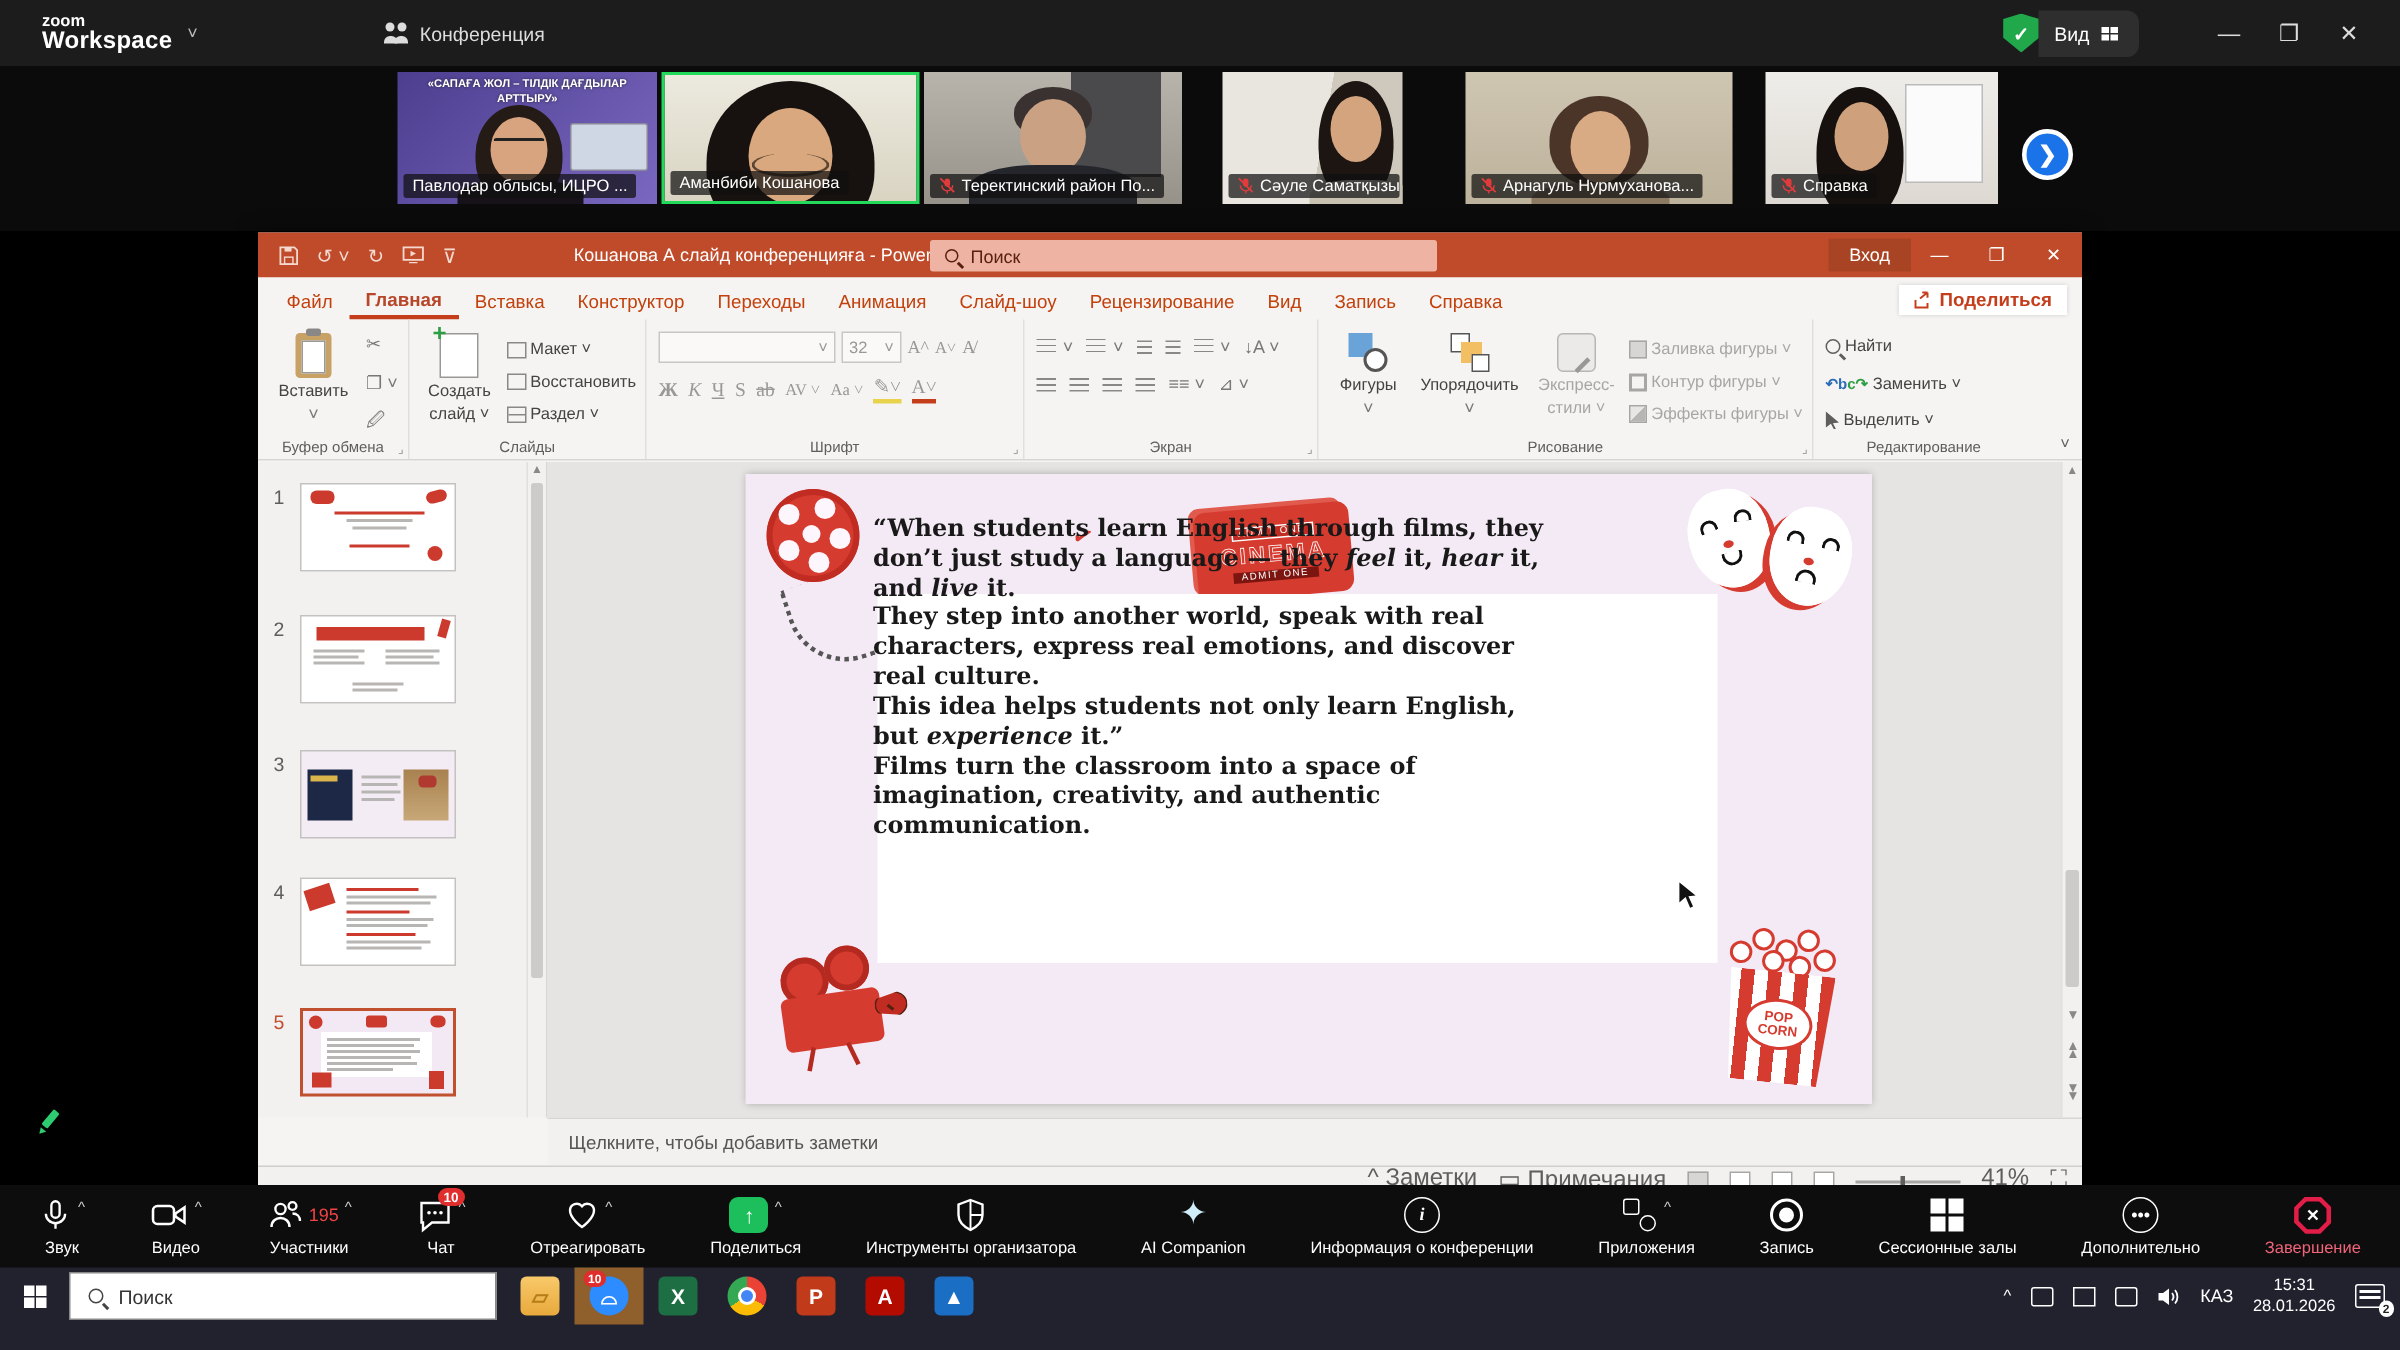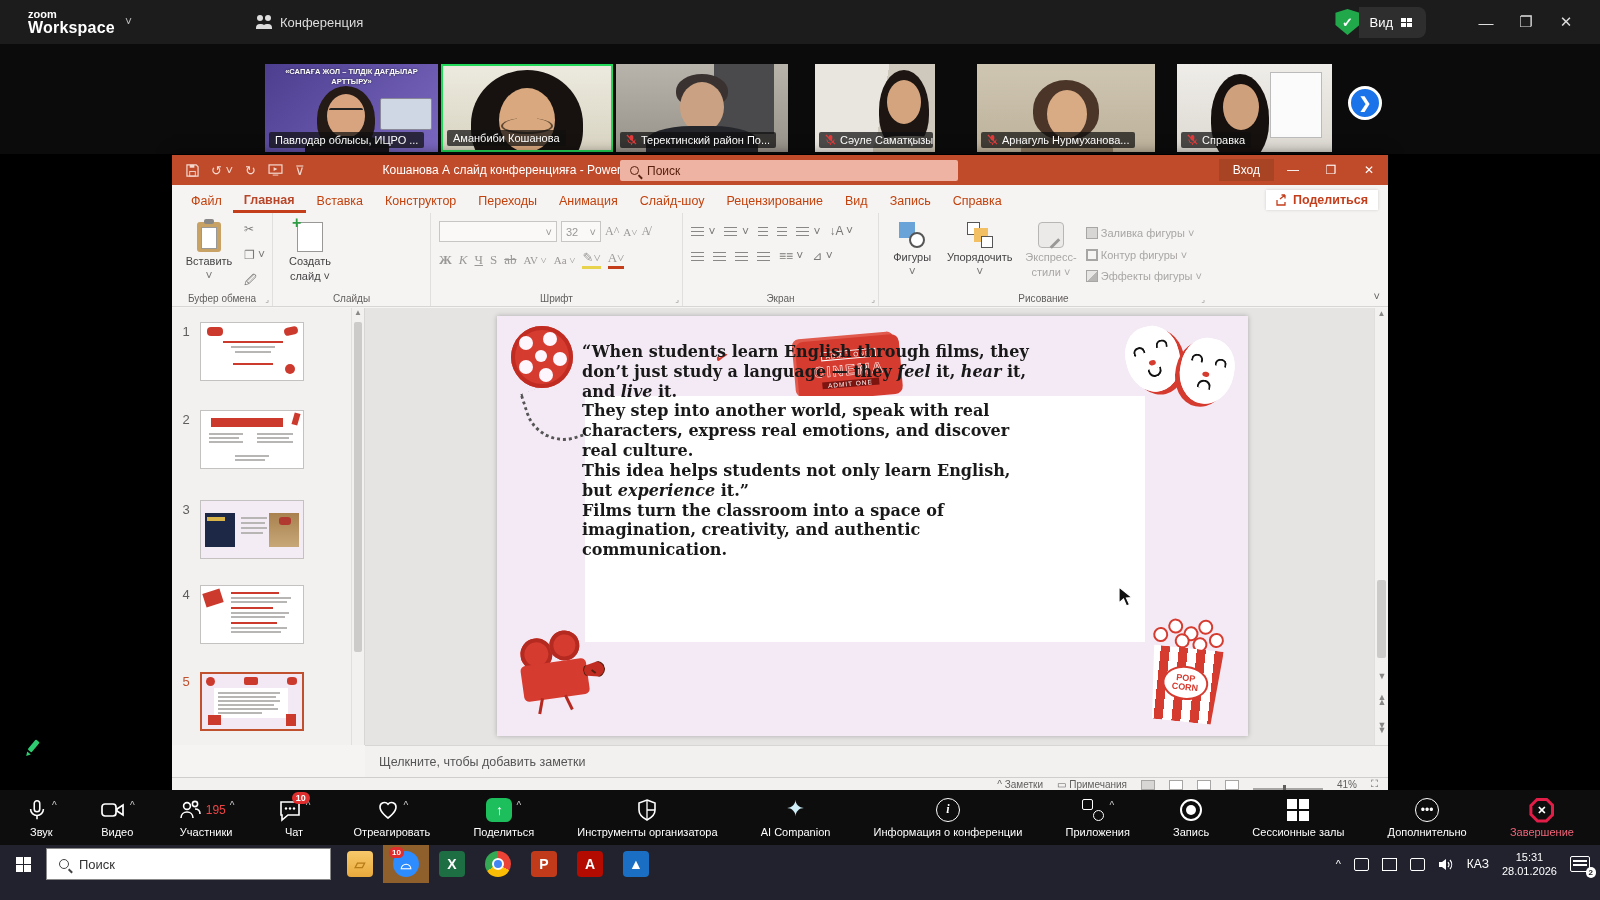--- a/index.html
+++ b/index.html
@@ -25,21 +25,21 @@
   .dots-btn{width:24px;height:24px;border:1px solid #777;border-radius:50%;display:flex;align-items:center;justify-content:center;color:#ddd;font-size:12px;margin-left:10px}
   .top-right{margin-left:auto;display:flex;align-items:center;margin-right:14px}
   .shield{width:24px;height:26px;background:#21a84b;clip-path:polygon(50% 0,100% 14%,100% 62%,50% 100%,0 62%,0 14%);display:flex;align-items:center;justify-content:center;color:#fff;font-size:13px;font-weight:bold}
   .view-pill{display:flex;align-items:center;gap:8px;background:#2e2e2e;border-radius:0 8px 8px 0;padding:8px 14px 8px 10px;font-size:13px;color:#fff;margin-right:40px}
   .grid-ico{display:inline-grid;grid-template-columns:5px 5px;gap:1px}
   .grid-ico i{width:5px;height:4px;background:#fff;display:block}
   .winbtn{color:#ddd;font-size:15px;width:40px;text-align:center}
 
   
   .strip{position:absolute;left:0;top:44px;width:1600px;height:110px;background:#0b0b0b}
-  .tile{position:absolute;top:20px;height:88px;overflow:hidden;background:#333}
+  .tile{position:absolute;top:4px;height:88px;overflow:hidden;background:#333}
   .hair{position:absolute;border-radius:50% 50% 44% 44%;background:#221a18}
   .face{position:absolute;border-radius:50%;background:#d8a47f}
   .torso{position:absolute;border-radius:40% 40% 0 0}
   .name-pill{position:absolute;left:4px;bottom:4px;background:rgba(15,15,15,.72);color:#fff;font-size:11px;padding:2px 6px;border-radius:2px;display:flex;align-items:center;gap:4px;white-space:nowrap;max-width:95%;overflow:hidden}
   .mutedmic{width:11px;height:12px;flex:0 0 auto}
   .banner{position:absolute;top:3px;left:0;right:0;text-align:center;color:#fff;font-size:7.5px;font-weight:bold;line-height:1.35;text-shadow:0 0 2px #223}
   .next-btn{position:absolute;left:1348px;top:42px;width:34px;height:34px;border-radius:50%;background:#1a73e8;border:3px solid #fff;display:flex;align-items:center;justify-content:center;color:#fff;font-size:15px;font-weight:bold}
 
   
   .ppt{position:absolute;left:172px;top:155px;width:1216px;height:635px;background:#f6f4f3;box-shadow:0 0 14px rgba(0,0,0,.6)}
@@ -141,21 +141,21 @@
   .camera .leg1,.camera .leg2{position:absolute;top:60px;width:3px;height:16px;background:#b52a20}
   .camera .leg1{left:14px;transform:rotate(18deg)}
   .camera .leg2{left:42px;transform:rotate(-18deg)}
   .popcorn{position:absolute;right:18px;bottom:14px;width:86px;height:110px;transform:rotate(6deg)}
   .bucket{position:absolute;left:8px;bottom:0;width:70px;height:74px;clip-path:polygon(8% 0,92% 0,100% 100%,0 100%);background:repeating-linear-gradient(90deg,#d63b30 0 9px,#fff 9px 18px);transform:scaleY(-1) scaleX(-1)}
   .bucket-label{position:absolute;left:20px;bottom:22px;width:46px;height:34px;background:#fff;border-radius:50%;border:2px solid #d63b30;display:flex;flex-direction:column;align-items:center;justify-content:center;color:#d63b30;font-size:9px;font-weight:bold;line-height:1}
   .kernels{position:absolute;left:4px;top:6px;width:78px;height:34px}
   .kernels i{position:absolute;width:15px;height:15px;background:#fff;border:2px solid #d63b30;border-radius:50%}
   .squiggle{position:absolute;left:218px;top:32px;color:#d63b30;font-size:16px;font-weight:bold;transform:rotate(18deg)}
   .notesbar{position:absolute;left:193px;right:0;bottom:13px;height:32px;background:#f2f1f0;border-top:1px solid #d8d6d4;display:flex;align-items:center;padding-left:14px;font-size:12.5px;color:#555}
-  .statusbar{position:absolute;left:0;right:0;bottom:0;height:13px;background:#f2f1f0;border-top:1px solid #d0cecc;display:flex;align-items:flex-end;justify-content:flex-end;gap:14px;font-size:10px;color:#605e5c;padding:4px 10px 0 0;overflow:hidden}
+  .statusbar{position:absolute;left:0;right:0;bottom:0;height:13px;background:#f2f1f0;border-top:1px solid #d0cecc;display:flex;align-items:center;justify-content:flex-end;gap:14px;font-size:16px;color:#605e5c;padding:4px 10px 0 0;overflow:hidden}
   .vbtn{width:14px;height:10px;border:1px solid #a8a6a4;display:inline-block;background:#fff}
   .vbtn.on{background:#d8d6d4}
   .zslider{width:70px;height:2px;background:#a8a6a4;position:relative;margin-top:4px}
   .zslider::after{content:"";position:absolute;left:30px;top:-3px;width:3px;height:8px;background:#605e5c}
 
   
   .pencil{position:absolute;left:20px;top:735px;width:26px;height:26px;display:flex;align-items:center;justify-content:center}
 
   
   .ztoolbar{position:absolute;left:0;top:790px;width:1600px;height:55px;background:#0d0d0d;display:flex;align-items:center;justify-content:space-between;padding:0 26px}
@@ -394,20 +394,34 @@
       <span class="glabel">Буфер обмена</span>
       <span class="glauncher">⌟</span>
     </div>
 
     <div class="rgroup" style="width:158px">
       <div class="bigbtn">
         <span class="newslide"></span>
         <span>Создать</span>
         <span>слайд ˅</span>
       </div>
+      <div class="smallcol" style="align-items:flex-start">
+        <span class="srow">
+            <span class="mini-ico"></span>
+            <span>Макет ˅</span>
+          </span>
+        <span class="srow">
+            <span class="mini-ico"></span>
+            <span>Восстановить</span>
+          </span>
+        <span class="srow">
+            <span class="mini-ico split"></span>
+            <span>Раздел ˅</span>
+          </span>
+      </div>
       <span class="glabel">Слайды</span>
     </div>
 
     <div class="rgroup" style="width:252px;flex-direction:column;gap:8px;padding-top:8px">
       <div style="display:flex;gap:4px;align-items:center">
         <span class="combo" style="width:118px">
             <span></span>
             <span>˅</span>
           </span>
         <span class="combo" style="width:40px">
@@ -488,20 +502,35 @@
           </span>
         <span class="srow dis">
             <span class="d-ico eff-ico"></span>
             <span>Эффекты фигуры ˅</span>
           </span>
       </div>
       <span class="glabel">Рисование</span>
       <span class="glauncher">⌟</span>
     </div>
 
+    <div class="rgroup" style="width:148px;flex-direction:column;gap:5px;padding-top:8px">
+      <span class="srow">
+          <span class="magnifier"></span>
+          <span>Найти</span>
+        </span>
+      <span class="srow">
+          <span class="repl-ico"><span class="b">↶b</span><span class="c">c↷</span></span>
+          <span>Заменить ˅</span>
+        </span>
+      <span class="srow">
+          <span class="cursor-ico"></span>
+          <span>Выделить ˅</span>
+        </span>
+      <span class="glabel">Редактирование</span>
+    </div>
     <span class="collapse-chev">˅</span>
   </div>
 
   <div class="ppt-body">
     <div class="slidepanel">
 
       <div class="thumb-row" style="top:14px">
         <span class="tnum">1</span>
         <div class="thumb">
           <span class="tb tr" style="left:6px;top:4px;width:16px;height:9px;border-radius:4px"></span>

